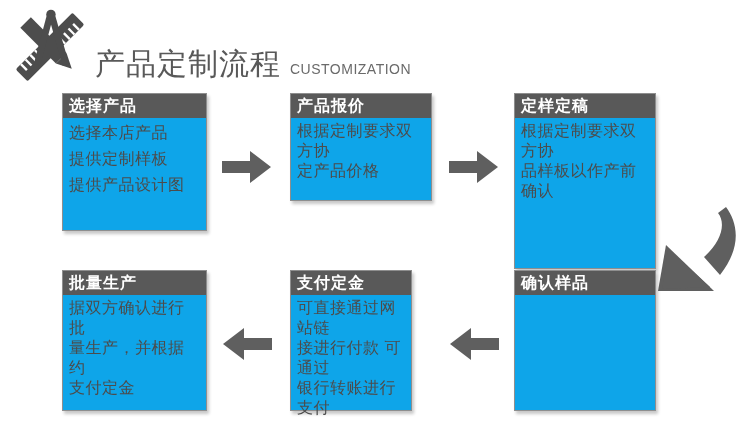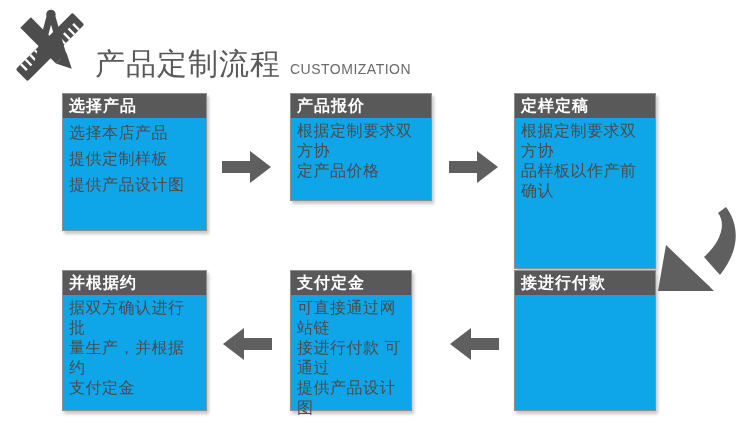--- a/index.html
+++ b/index.html
@@ -83,35 +83,35 @@
 定产品价格</div>
   </div>
 
   <div class="box" style="left:514px; top:93px; width:142px; height:176px;">
     <div class="box-h">定样定稿</div>
     <div class="box-b">根据定制要求双方协
 品样板以作产前确认</div>
   </div>
 
   <div class="box" style="left:62px; top:270px; width:145px; height:141px;">
-    <div class="box-h">并根据约</div>
+    <div class="box-h">批量生产</div>
     <div class="box-b">据双方确认进行批
 量生产，并根据约
 支付定金</div>
   </div>
 
   <div class="box" style="left:290px; top:270px; width:122px; height:141px;">
     <div class="box-h">支付定金</div>
     <div class="box-b">可直接通过网站链
 接进行付款 可通过
-提供产品设计图</div>
+银行转账进行支付</div>
   </div>
 
   <div class="box" style="left:514px; top:270px; width:142px; height:141px;">
-    <div class="box-h">接进行付款</div>
+    <div class="box-h">确认样品</div>
   </div>
 
   <svg class="arr" style="left:222px; top:150px;" width="50" height="34" viewBox="0 0 50 34" aria-hidden="true">
     <polygon points="0,11 28,11 28,1 49,17 28,33 28,23 0,23" fill="#5f5f5f"></polygon>
   </svg>
 
   <svg class="arr" style="left:449px; top:150px;" width="50" height="34" viewBox="0 0 50 34" aria-hidden="true">
     <polygon points="0,11 28,11 28,1 49,17 28,33 28,23 0,23" fill="#5f5f5f"></polygon>
   </svg>
 

